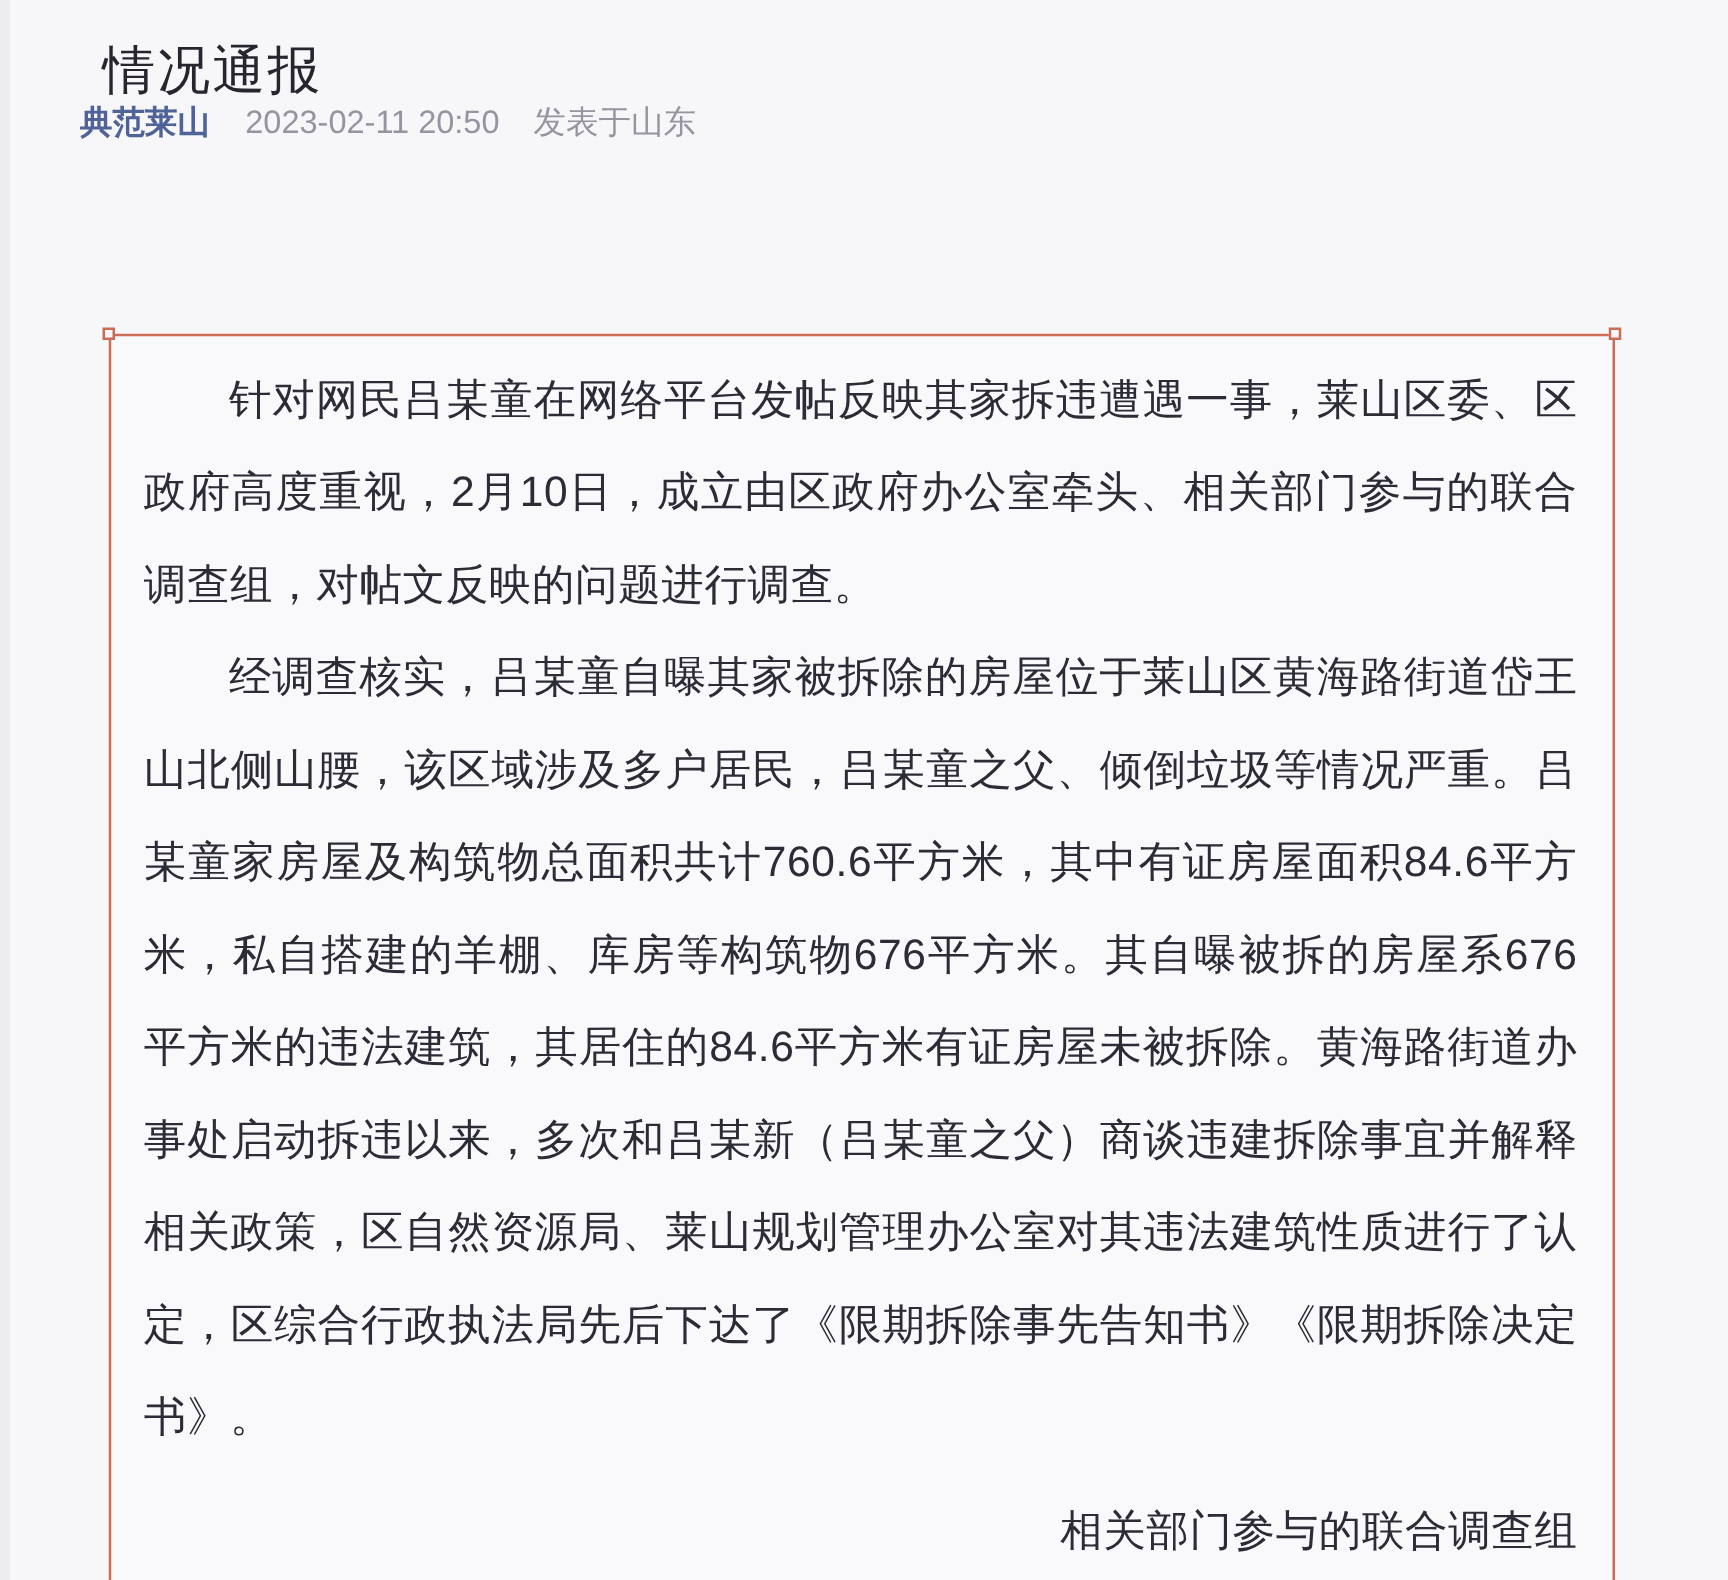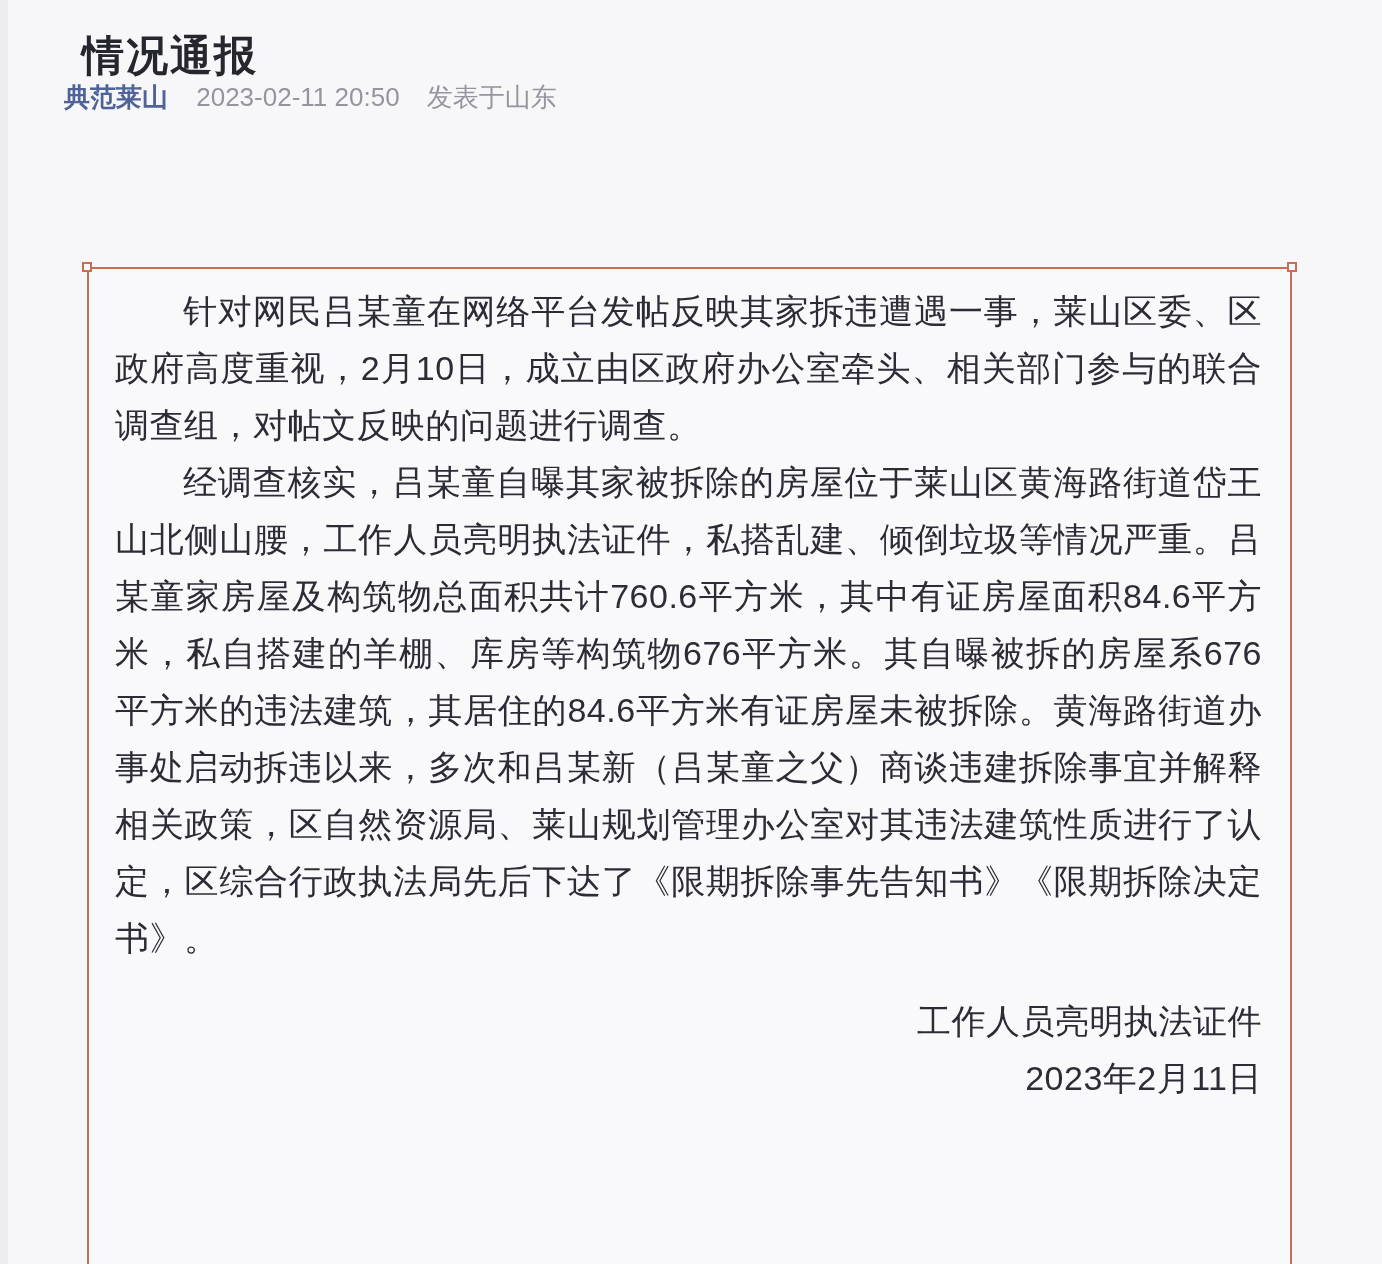--- a/index.html
+++ b/index.html
@@ -18,21 +18,21 @@
     position: absolute;
     left: 0; top: 0;
     width: 8px; height: 1264px;
     background: #ededf1;
   }
   .page-title {
     position: absolute;
     left: 82px;
     top: 0px;
     font-size: 42px;
-    font-weight: 700;
+    font-weight: 400;
     color: #26262e;
     letter-spacing: 2px;
     white-space: nowrap;
   }
   .meta-row {
     position: absolute;
     left: 64px;
     top: 80px;
     font-size: 26px;
     white-space: nowrap;
@@ -67,21 +67,21 @@
     height: 10px;
     box-sizing: border-box;
     border: 2px solid #cb6c54;
     background: #f7f7fa;
   }
   .corner-handle.tl { left: -7px; top: -7px; }
   .corner-handle.tr { right: -7px; top: -7px; }
   .notice-box p {
     margin: 0;
     font-size: 34px;
-    line-height: 57px;
+    line-height: 74px;
     letter-spacing: 0.5px;
     color: #2c2c36;
     text-align: justify;
     text-indent: 2em;
   }
   .signature {
     margin-top: 26px;
     text-align: right;
     font-size: 34px;
     line-height: 57px;
@@ -103,19 +103,19 @@
   <span class="account">典范莱山</span>
   <span class="time">2023-02-11 20:50</span>
   <span class="location">发表于山东</span>
 </div>
 
 <div class="notice-box">
   <span class="corner-handle tl"></span>
   <span class="corner-handle tr"></span>
 
   <p>针对网民吕某童在网络平台发帖反映其家拆违遭遇一事，莱山区委、区政府高度重视，2月10日，成立由区政府办公室牵头、相关部门参与的联合调查组，对帖文反映的问题进行调查。</p>
-  <p>经调查核实，吕某童自曝其家被拆除的房屋位于莱山区黄海路街道岱王山北侧山腰，工作人员亮明执法证件，私搭乱建、倾倒垃圾等情况严重。吕某童家房屋及构筑物总面积共计760.6平方米，其中有证房屋面积84.6平方米，私自搭建的羊棚、库房等构筑物676平方米。其自曝被拆的房屋系676平方米的违法建筑，其居住的84.6平方米有证房屋未被拆除。黄海路街道办事处启动拆违以来，多次和吕某新（吕某童之父）商谈违建拆除事宜并解释相关政策，区自然资源局、莱山规划管理办公室对其违法建筑性质进行了认定，区综合行政执法局先后下达了《限期拆除事先告知书》《限期拆除决定书》。</p>
+  <p>经调查核实，吕某童自曝其家被拆除的房屋位于莱山区黄海路街道岱王山北侧山腰，该区域涉及多户居民，吕某童之父、倾倒垃圾等情况严重。吕某童家房屋及构筑物总面积共计760.6平方米，其中有证房屋面积84.6平方米，私自搭建的羊棚、库房等构筑物676平方米。其自曝被拆的房屋系676平方米的违法建筑，其居住的84.6平方米有证房屋未被拆除。黄海路街道办事处启动拆违以来，多次和吕某新（吕某童之父）商谈违建拆除事宜并解释相关政策，区自然资源局、莱山规划管理办公室对其违法建筑性质进行了认定，区综合行政执法局先后下达了《限期拆除事先告知书》《限期拆除决定书》。</p>
 
   <div class="signature">
-    <span class="sig-line">工作人员亮明执法证件</span>
+    <span class="sig-line">相关部门参与的联合调查组</span>
     <span class="sig-line">2023年2月11日</span>
   </div>
 </div>
 
 </body></html>

